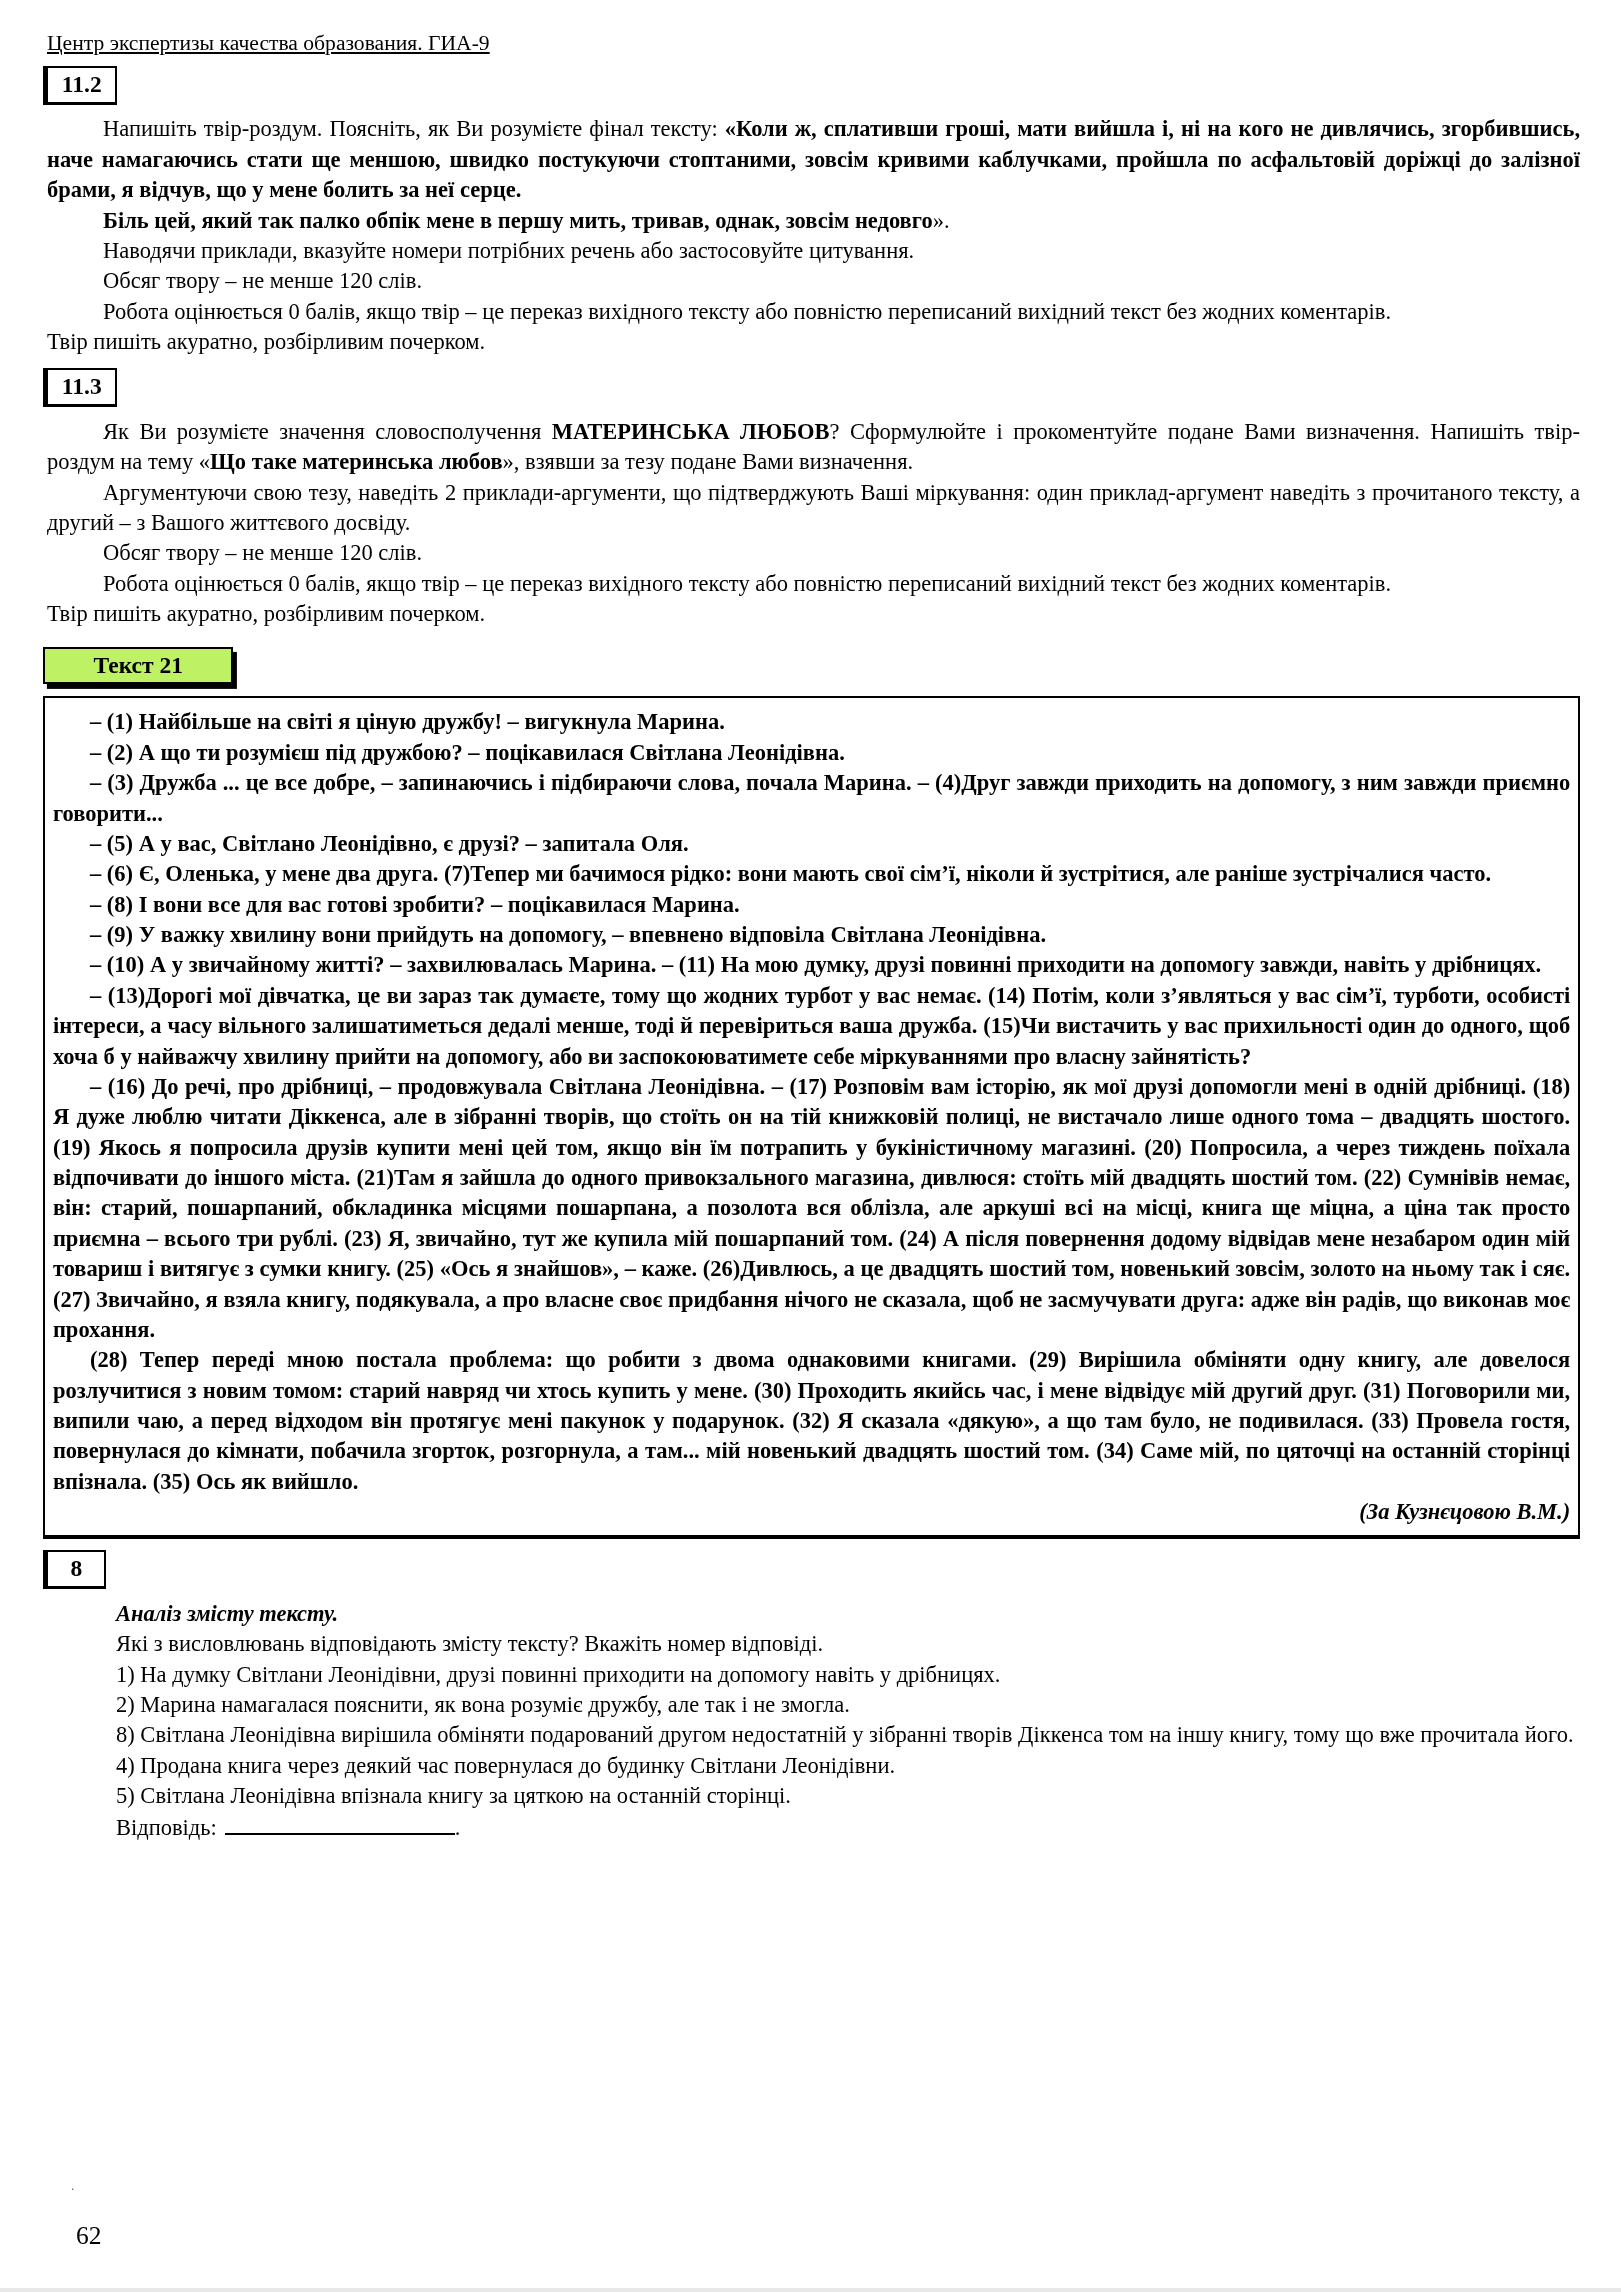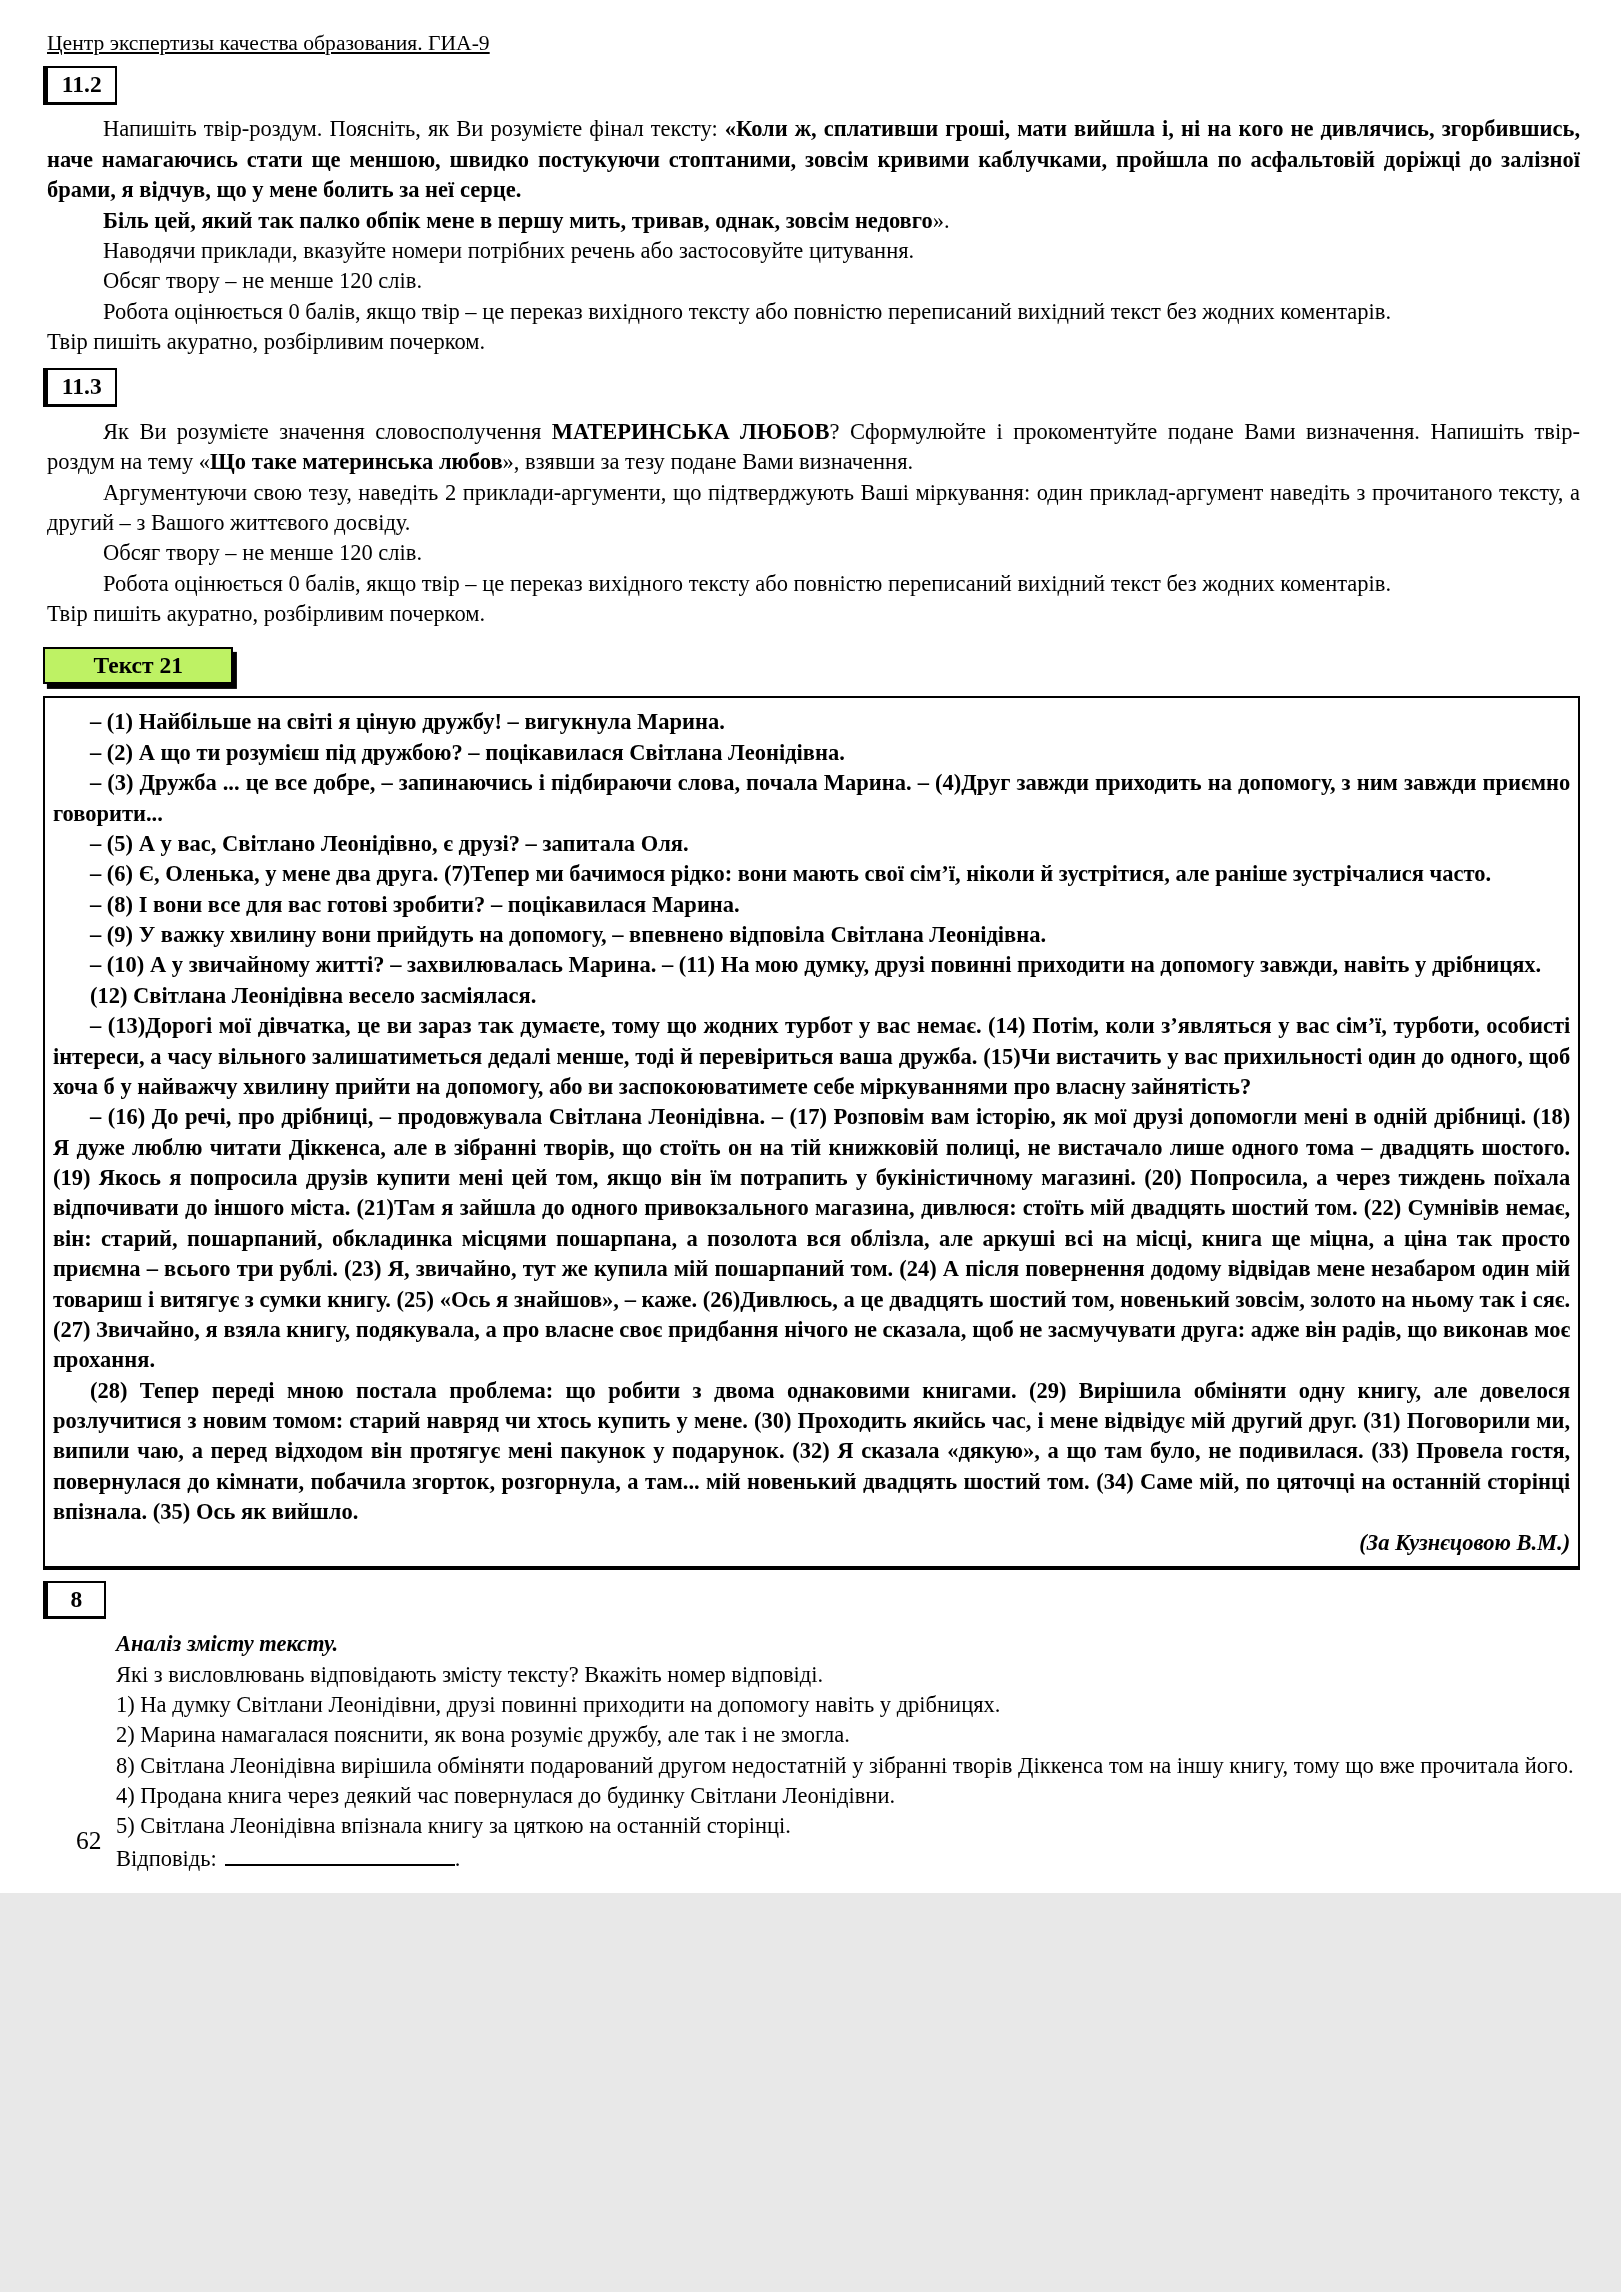--- a/index.html
+++ b/index.html
@@ -1,17 +1,17 @@
 <!DOCTYPE html>
 <html><head>
 <meta charset="utf-8">
 <style>
   html,body { margin:0; padding:0; background:#e8e8e8; }
   .page {
-    width:1621px; height:1893px; background:#ffffff; position:relative;
+    width:1621px; height:2288px; background:#ffffff; position:relative;
     margin:0 auto; box-sizing:border-box; overflow:hidden;
     padding:29px 41px 0 47px;
     font-family:"Liberation Serif","DejaVu Serif",serif;
     font-size:22.5px; line-height:1.35; color:#000;
   }
   .header { font-size:21.6px; text-decoration:underline; margin-bottom:5.9px; }
   p { margin:0; text-align:justify; }
   .ind { text-indent:56px; }
   .num-box {
     display:inline-block; font-weight:bold; font-size:23.5px; line-height:1.1;
@@ -80,21 +80,20 @@
 
   <div class="textbox">
     <p>– (1) Найбільше на світі я ціную дружбу! – вигукнула Марина.</p>
     <p>– (2) А що ти розумієш під дружбою? – поцікавилася Світлана Леонідівна.</p>
     <p>– (3) Дружба ... це все добре, – запинаючись і підбираючи слова, почала Марина. – (4)Друг завжди приходить на допомогу, з ним завжди приємно говорити...</p>
     <p>– (5) А у вас, Світлано Леонідівно, є друзі? – запитала Оля.</p>
     <p>– (6) Є, Оленька, у мене два друга. (7)Тепер ми бачимося рідко: вони мають свої сім’ї, ніколи й зустрітися, але раніше зустрічалися часто.</p>
     <p>– (8) І вони все для вас готові зробити? – поцікавилася Марина.</p>
     <p>– (9) У важку хвилину вони прийдуть на допомогу, – впевнено відповіла Світлана Леонідівна.</p>
     <p>– (10) А у звичайному житті? – захвилювалась Марина. – (11) На мою думку, друзі повинні приходити на допомогу завжди, навіть у дрібницях.</p>
-    <p>(12) Світлана Леонідівна весело засміялася.</p>
     <p>– (13)Дорогі мої дівчатка, це ви зараз так думаєте, тому що жодних турбот у вас немає. (14) Потім, коли з’являться у вас сім’ї, турботи, особисті інтереси, а часу вільного залишатиметься дедалі менше, тоді й перевіриться ваша дружба. (15)Чи вистачить у вас прихильності один до одного, щоб хоча б у найважчу хвилину прийти на допомогу, або ви заспокоюватимете себе міркуваннями про власну зайнятість?</p>
     <p>– (16) До речі, про дрібниці, – продовжувала Світлана Леонідівна. – (17) Розповім вам історію, як мої друзі допомогли мені в одній дрібниці. (18) Я дуже люблю читати Діккенса, але в зібранні творів, що стоїть он на тій книжковій полиці, не вистачало лише одного тома – двадцять шостого. (19) Якось я попросила друзів купити мені цей том, якщо він їм потрапить у букіністичному магазині. (20) Попросила, а через тиждень поїхала відпочивати до іншого міста. (21)Там я зайшла до одного привокзального магазина, дивлюся: стоїть мій двадцять шостий том. (22) Сумнівів немає, він: старий, пошарпаний, обкладинка місцями пошарпана, а позолота вся облізла, але аркуші всі на місці, книга ще міцна, а ціна так просто приємна – всього три рублі. (23) Я, звичайно, тут же купила мій пошарпаний том. (24) А після повернення додому відвідав мене незабаром один мій товариш і витягує з сумки книгу. (25) «Ось я знайшов», – каже. (26)Дивлюсь, а це двадцять шостий том, новенький зовсім, золото на ньому так і сяє. (27) Звичайно, я взяла книгу, подякувала, а про власне своє придбання нічого не сказала, щоб не засмучувати друга: адже він радів, що виконав моє прохання.</p>
     <p>(28) Тепер переді мною постала проблема: що робити з двома однаковими книгами. (29) Вирішила обміняти одну книгу, але довелося розлучитися з новим томом: старий навряд чи хтось купить у мене. (30) Проходить якийсь час, і мене відвідує мій другий друг. (31) Поговорили ми, випили чаю, а перед відходом він протягує мені пакунок у подарунок. (32) Я сказала «дякую», а що там було, не подивилася. (33) Провела гостя, повернулася до кімнати, побачила згорток, розгорнула, а там... мій новенький двадцять шостий том. (34) Саме мій, по цяточці на останній сторінці впізнала. (35) Ось як вийшло.</p>
     <p class="attr">(За Кузнєцовою В.М.)</p>
   </div>
 
   <div class="mt">
     <div class="num-box">8</div>
   </div>
 

